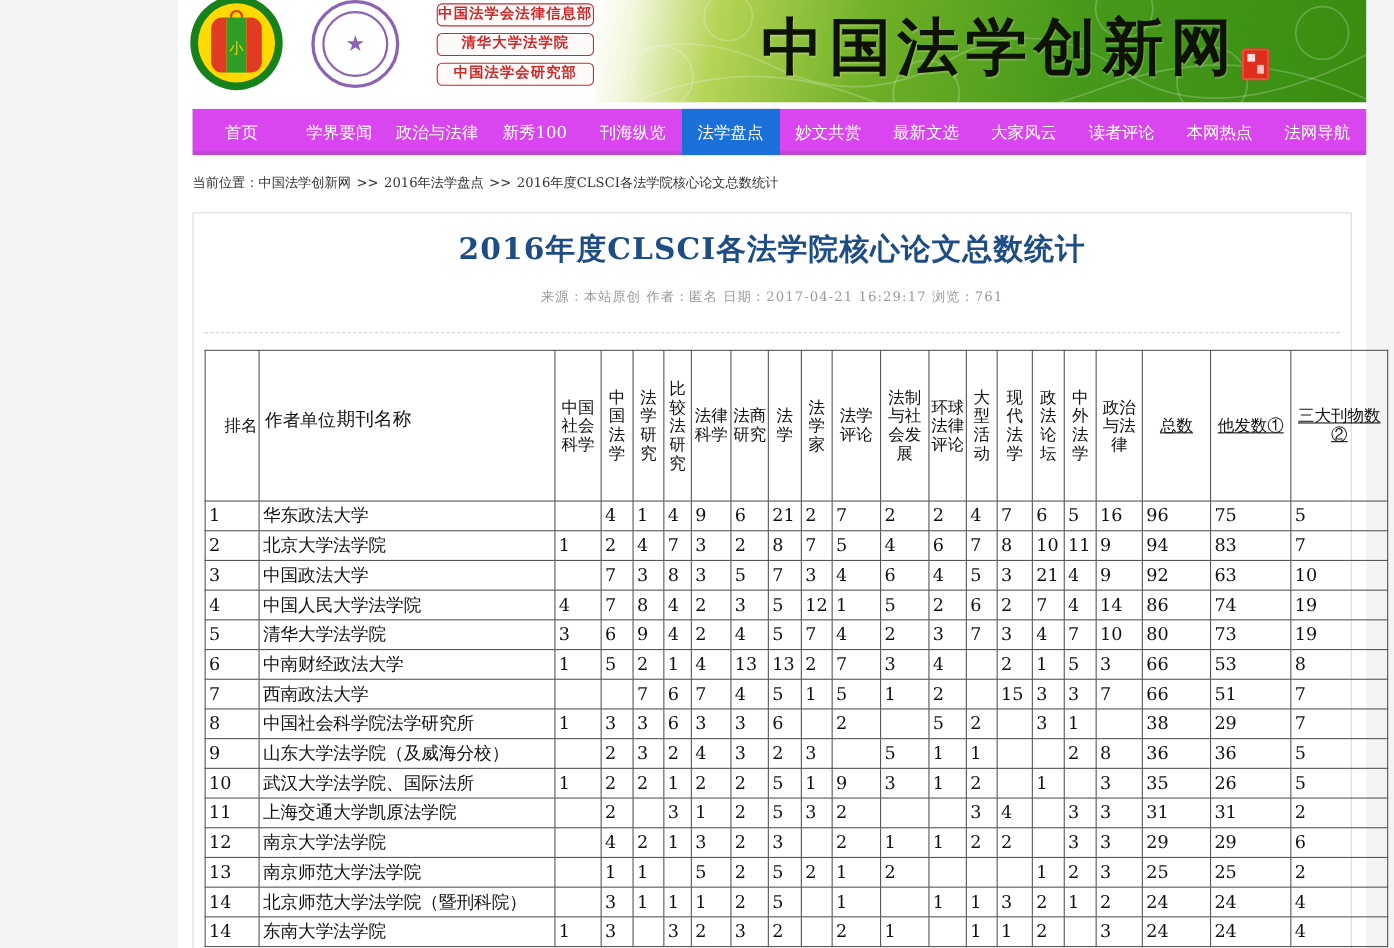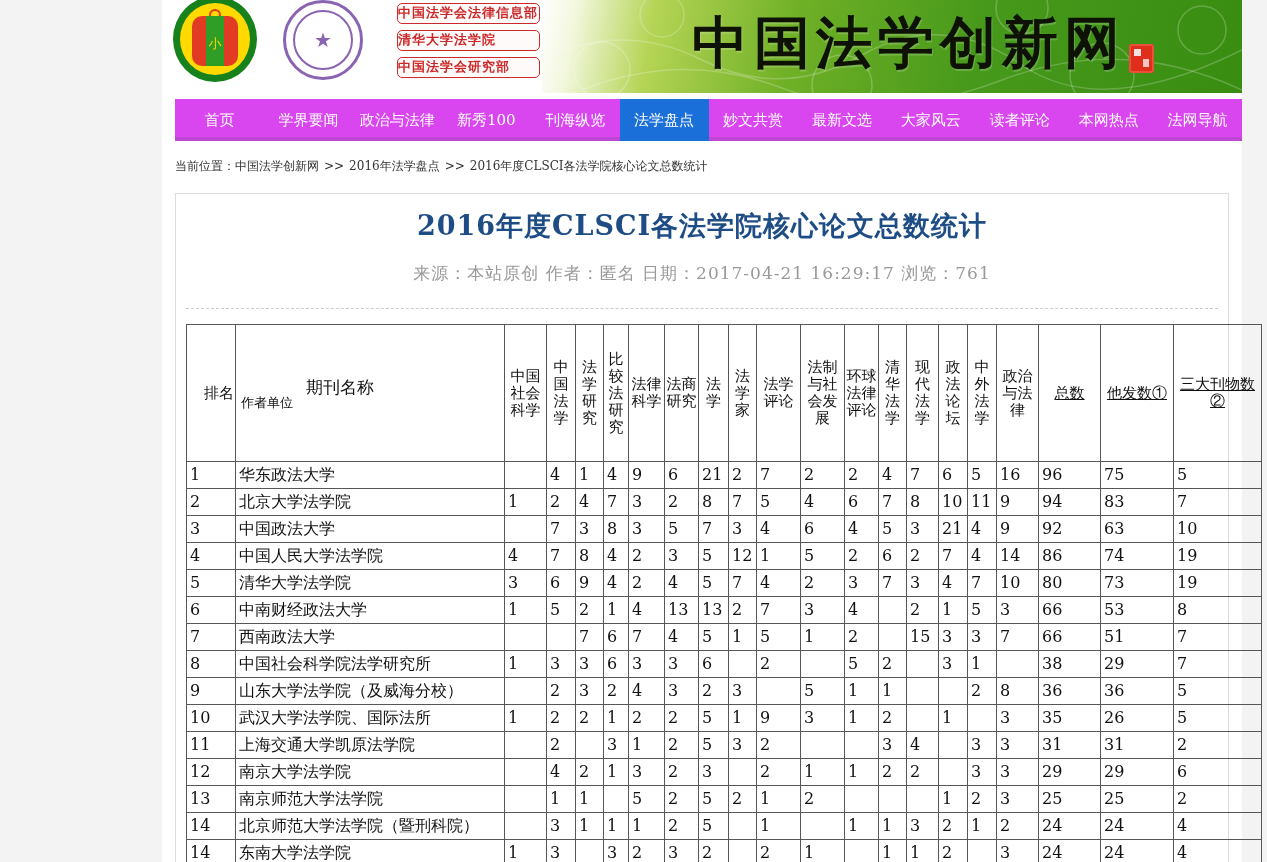--- a/index.html
+++ b/index.html
@@ -17,21 +17,21 @@
   .cls-core .s3 { flex:1; background:#e23b24; border-radius:0 10px 10px 0; }
   .cls-dot { position:absolute; left:50%; top:6px; transform:translateX(-50%); width:12px; height:12px;
              border-radius:50%; background:#ffd900; border:2px solid #e23b24; }
   .cls-mark { position:absolute; left:50%; top:32px; transform:translateX(-50%); color:#ffd900; font-size:13px; }
   .th-logo { position:absolute; left:121px; top:0px; width:80px; height:80px; border-radius:50%;
              border:3px solid #8a63b3; background:#fff; }
   .th-logo::before { content:""; position:absolute; inset:7px; border:2px solid #8a63b3; border-radius:50%; }
   .th-star { position:absolute; left:50%; top:50%; transform:translate(-50%,-52%); color:#8a63b3; font-size:20px; }
   .badges { position:absolute; left:235px; top:3px; display:flex; flex-direction:column; gap:6px; }
   .badge { width:143px; height:21px; line-height:18px; border:1.5px solid #cc2a2a; border-radius:5px;
-           background:#fffafa; color:#cc2a2a; font-size:13px; font-weight:bold; text-align:left; letter-spacing:1px; }
+           background:#fffafa; color:#cc2a2a; font-size:13px; font-weight:bold; text-align:center; letter-spacing:1px; }
   .banner { position:absolute; left:380px; right:0; top:0; height:93px; overflow:hidden;
             background:linear-gradient(100deg,#ffffff 0%,#f2f7dd 5%,#b5d455 16%,#6fb026 36%,#47991b 62%,#388d11 100%); }
   .banner svg.deco { position:absolute; inset:0; width:100%; height:100%; }
   .banner-title { position:absolute; left:150px; top:6px; font-size:56px; font-weight:bold; color:#0e1205;
                   letter-spacing:6px; text-shadow:1px 2px 0 rgba(255,255,255,0.18); white-space:nowrap; }
   .red-seal { position:absolute; right:88px; top:44px; width:25px; height:29px; background:#df2f1c; border-radius:3px;
               box-shadow:inset 0 0 0 2px #e9503c; }
   .red-seal::after { content:""; position:absolute; inset:5px;
               background:linear-gradient(#fff,#fff) 0 0/7px 7px no-repeat, linear-gradient(#ffdede,#ffdede) 9px 10px/7px 8px no-repeat; opacity:.85; }
 
@@ -42,31 +42,31 @@
   .nav-item.active { background:#1a6fd9; }
 
   
   .breadcrumb { margin:17px 0 18px 13px; font-size:12px; color:#333; }
   .breadcrumb a { color:#333; text-decoration:none; }
   .breadcrumb .sep { margin:0 5px; }
 
   
   .article-box { margin:10px 13px 0 13px; border:1px solid #dcdcdc; background:#fff; padding-top:14px; height:830px; }
   .page-title { text-align:center; font-size:27px; font-weight:bold; color:#1e4d86; letter-spacing:1px; }
-  .article-meta { text-align:center; margin-top:18px; font-size:17px; color:#999; letter-spacing:1px; }
+  .article-meta { text-align:center; margin-top:18px; font-size:12px; color:#999; letter-spacing:1px; }
   .dashed-divider { border-top:1px dashed #cccccc; margin:23px 10px 0 10px; }
 
   
   table.stats { border-collapse:collapse; table-layout:fixed; width:1060px; margin:15px 0 0 10px; }
   table.stats th, table.stats td { border:1px solid #565656; font-weight:normal; color:#111; }
   table.stats th { height:137px; vertical-align:middle; text-align:center; font-size:15px;
                    line-height:17px; word-break:break-all; padding:1px; }
   th.corner { position:relative; }
   .corner-journal { position:absolute; top:54px; left:0; right:60px; text-align:center; font-size:17px; }
-  .corner-author { position:absolute; top:69px; left:5px; font-size:13px; }
+  .corner-author { position:absolute; top:54px; left:5px; font-size:16px; }
   th.scol { text-align:left; padding-left:3px;text-decoration:underline; }
   table.stats td { height:27px; line-height:26px; font-size:16px; padding:0 1px 0 3px;
                    overflow:hidden; white-space:nowrap; }
   td.inst { padding-left:4px; }
 </style>
 </head>
 <body>
 
 <div class="page">
 
@@ -141,21 +141,21 @@
             <th class="jcol" style="width: 29px;">中国法学</th>
             <th class="jcol" style="width: 28px;">法学研究</th>
             <th class="jcol" style="width: 25px;">比较法研究</th>
             <th class="jcol" style="width: 36px;">法律科学</th>
             <th class="jcol" style="width: 34px;">法商研究</th>
             <th class="jcol" style="width: 30px;">法学</th>
             <th class="jcol" style="width: 28px;">法学家</th>
             <th class="jcol" style="width: 44px;">法学评论</th>
             <th class="jcol" style="width: 44px;">法制与社会发展</th>
             <th class="jcol" style="width: 34px;">环球法律评论</th>
-            <th class="jcol" style="width: 28px;">清华法学</th>
+            <th class="jcol" style="width: 28px;">大型活动</th>
             <th class="jcol" style="width: 32px;">现代法学</th>
             <th class="jcol" style="width: 29px;">政法论坛</th>
             <th class="jcol" style="width: 29px;">中外法学</th>
             <th class="jcol" style="width: 42px;">政治与法律</th>
             <th class="scol" style="width: 62px;">总数</th>
             <th class="scol" style="width: 73px;">他发数①</th>
             <th class="scol" style="width: 88px;">三大刊物数②</th>
           </tr>
         </thead>
       <tbody id="table-body">

